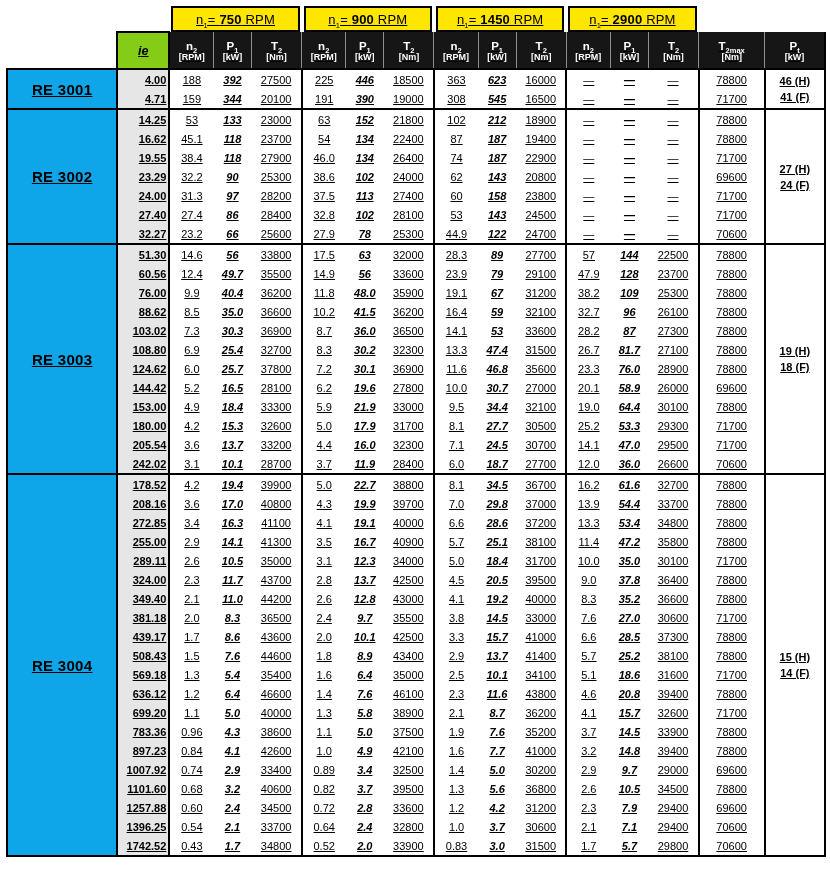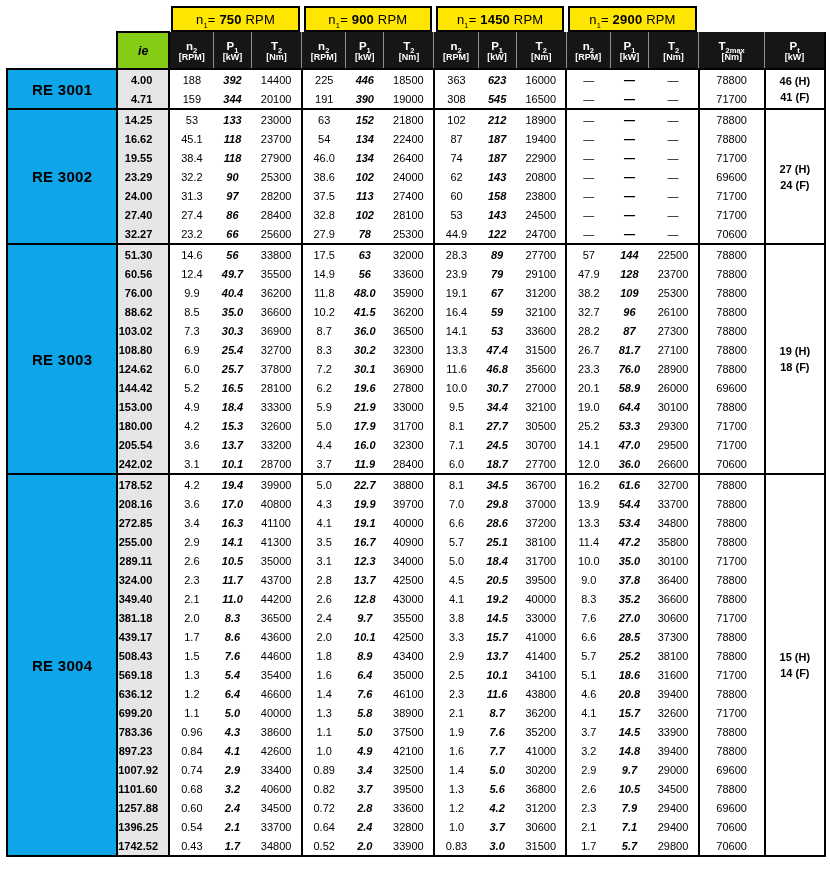--- a/index.html
+++ b/index.html
@@ -1,34 +1,34 @@
 <!DOCTYPE html>
 <html><head>
 <meta charset="utf-8">
 <style>
   html,body{margin:0;padding:0;background:#fff;}
   body{font-family:"Liberation Sans","DejaVu Sans",sans-serif;color:#000;}
-  .page{width:770px;height:895px;box-sizing:border-box;padding:6px 2px 0 6px;background:#fff;}
+  .page{width:770px;height:895px;box-sizing:border-box;padding:6px 2px 0 6px;background:#fff;text-decoration:underline;}
   table{border-collapse:collapse;table-layout:fixed;width:820px;}
   td,th{padding:0;margin:0;text-align:center;vertical-align:middle;white-space:nowrap;overflow:hidden;font-size:11px;font-weight:400;}
   
   .blank{background:#fff;border:none;}
   .rpmcell{background:#fff;padding:0 2px;}
   .ybox{background:#FFE600;border:2px solid #000;font-size:13px;padding:4px 0 3px 0;letter-spacing:.2px;}
   .ybox b{font-weight:700;}
   .ybox sub,.bh sub{font-size:7.5px;line-height:0;}
   .bh{background:#161616;color:#fff;height:36px;border-left:1px solid #8f8f8f;border-bottom:2.5px solid #000;}
   .bh .l1{font-size:11.5px;font-weight:700;line-height:12px;padding-top:3px;}
   .bh .l2{font-size:9px;font-weight:700;line-height:11px;}
   .iehead{background:#84cc16;border:2px solid #000;border-bottom:2.5px solid #000;font-weight:700;font-size:12.5px;font-style:italic;}
   .ptHead{border-right:2.5px solid #000;}
   
   tbody td{height:19px;}
   .model{background:#0ea5e9;font-weight:700;font-size:15px;border-left:2.5px solid #000;border-bottom:2.5px solid #000;letter-spacing:.3px;margin-left:16px;}
-  .iecol{background:#E6E6E6;font-weight:700;text-align:right;padding-right:16px;border-left:2.5px solid #000;border-right:2.5px solid #000;font-size:11px;}
+  .iecol{background:#E6E6E6;font-weight:700;text-align:right;padding-right:2px;border-left:2.5px solid #000;border-right:2.5px solid #000;font-size:11px;}
   .p1{font-weight:700;font-style:italic;}
   .gstart{border-left:2.5px solid #000;}
   .t2maxcol{border-left:2.5px solid #000;}
   .ptcol{border-left:2.5px solid #000;border-right:2.5px solid #000;border-bottom:2.5px solid #000;font-weight:700;margin-top:40px;}
   .ptcol div{line-height:16px;}
   tr.gfirst td{border-top:2.5px solid #000;}
   tbody tr.lastrow td{border-bottom:2.5px solid #000;}
 </style>
 </head>
 <body>
@@ -130,21 +130,21 @@
             <div class="l2">[kW]</div>
           </th>
         </tr>
       </thead>
     <tbody>
         <tr class="gfirst">
           <td class="model" rowspan="2">RE 3001</td>
           <td class="iecol">4.00</td>
           <td class="n2 gstart">188</td>
           <td class="p1">392</td>
-          <td class="t2">14400</td>
+          <td class="t2">27500</td>
           <td class="n2 gstart">225</td>
           <td class="p1">446</td>
           <td class="t2">18500</td>
           <td class="n2 gstart">363</td>
           <td class="p1">623</td>
           <td class="t2">16000</td>
           <td class="n2 gstart">—</td>
           <td class="p1">—</td>
           <td class="t2">—</td>
           <td class="t2maxcol">78800</td>

